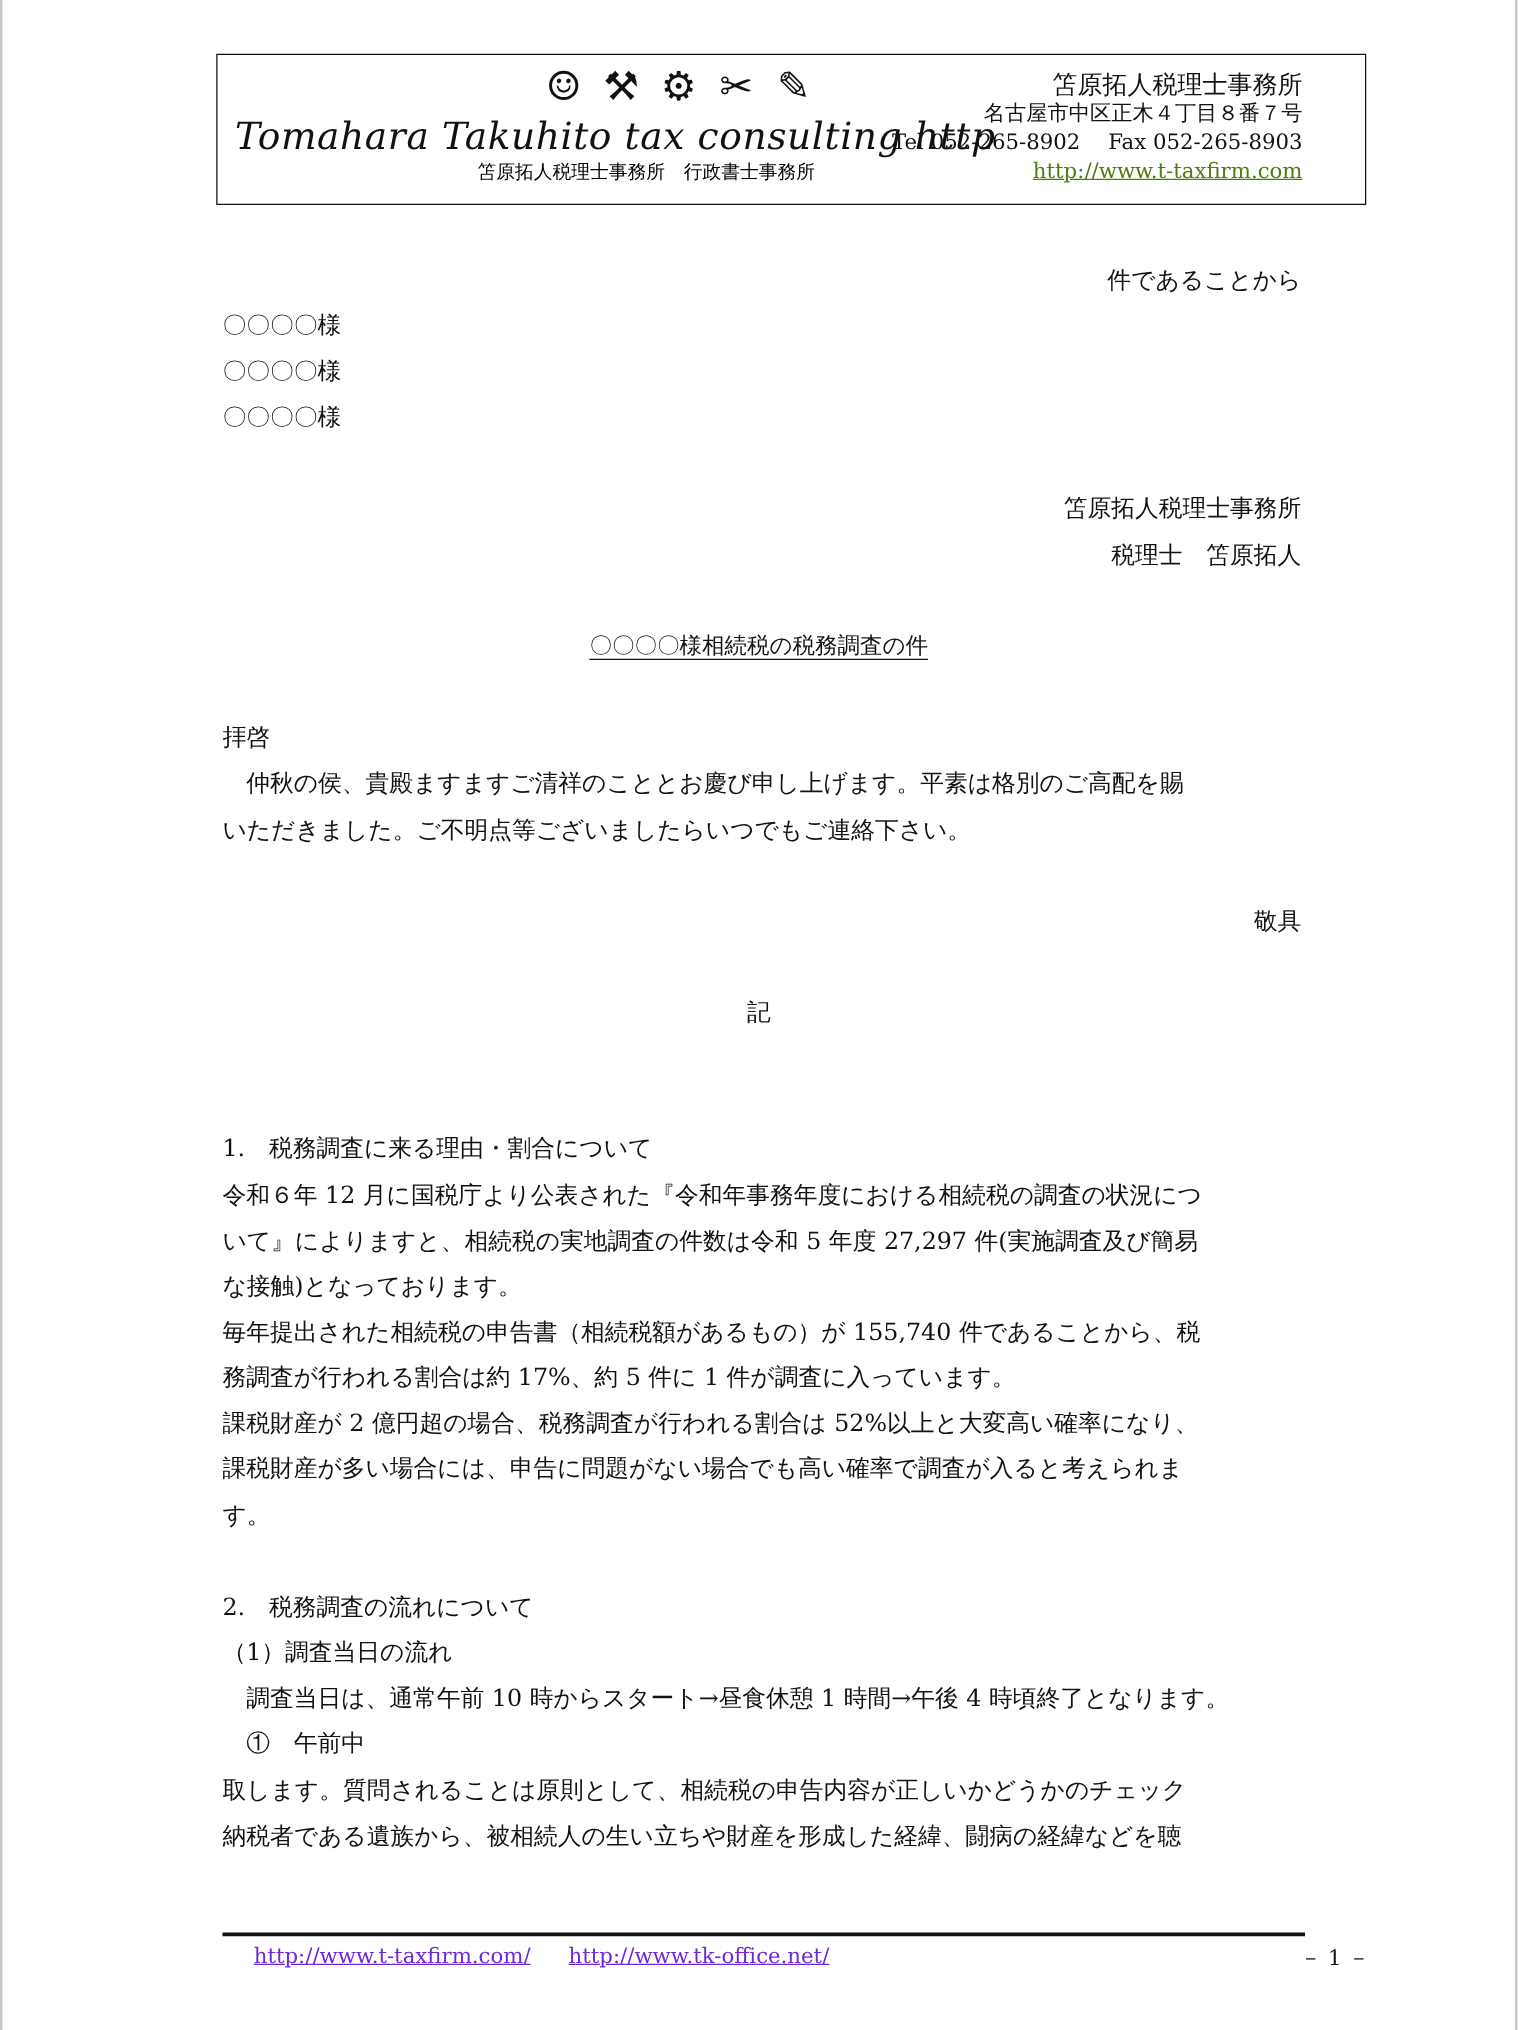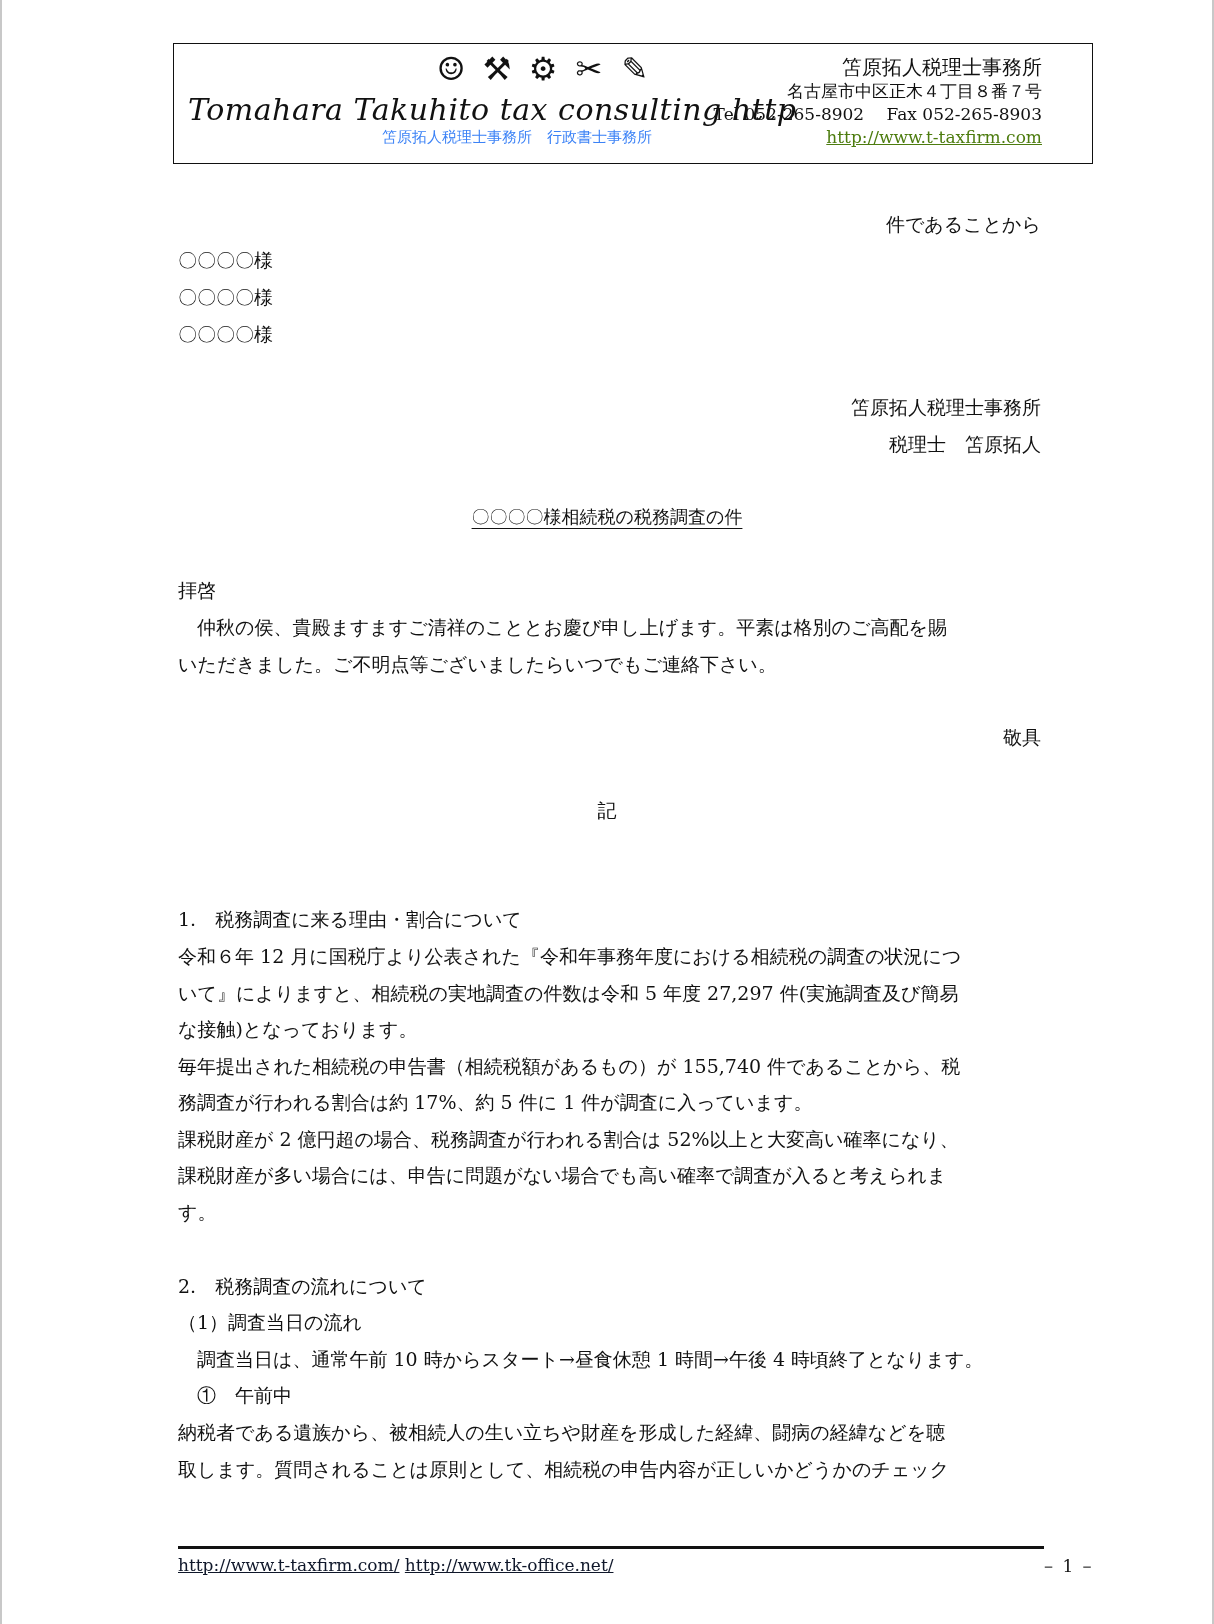--- a/index.html
+++ b/index.html
@@ -16,40 +16,40 @@
     }
     .logo-script {
       position:absolute; left:14px; top:48px; font-family:"DejaVu Serif", serif;
       font-style:italic; font-size:30px; letter-spacing:0.5px; color:#111; white-space:nowrap;
     }
     .logo-icons { position:absolute; left:258px; top:6px; display:flex; gap:8px; }
     .logo-icons span {
       display:inline-block; width:38px; height:38px; font-size:32px; line-height:38px; text-align:center; color:#111;
     }
     .logo-sub {
-      position:absolute; left:208px; top:84px; font-size:15px; color:#3b82f6; white-space:nowrap;
+      position:absolute; left:208px; top:84px; font-size:15px; color:#000000; white-space:nowrap;
       font-family:"DejaVu Sans", sans-serif;
     }
     .lh-right { position:absolute; right:50px; top:10px; text-align:right; white-space:nowrap; }
     .lh-right .firm { font-size:20px; line-height:26px; }
     .lh-right .addr { font-size:17px; line-height:23px; }
     .lh-right .tel { font-size:17px; line-height:23px; }
     .lh-right .url { font-size:17px; line-height:23px; color:#4d7c0f; text-decoration:underline; }
 
     .text { position:absolute; font-size:19px; line-height:36.5px; white-space:nowrap; }
     .left { left:178px; }
     .right { right:173px; text-align:right; }
     .center { left:0; width:1214px; text-align:center; }
     .title { font-size:18px; text-decoration:underline; text-underline-offset:5px; }
     .para { position:absolute; left:178px; width:864px; font-size:19px; line-height:36.5px; }
     .para p { margin:0; white-space:nowrap; }
 
     .footer-rule { position:absolute; left:178px; top:1546px; width:866px; height:3px; background:#111; }
     .footer-links { position:absolute; left:178px; top:1555px; font-size:17px; white-space:nowrap; }
-    .footer-links a { color:#0f172a; text-decoration:underline; }
+    .footer-links a { color:#6d28d9; text-decoration:underline;margin-left:25px; }
     .page-num { position:absolute; left:1040px; top:1555px; font-size:17px; }
   </style>
 </head>
 <body>
 
 <div class="edge-left"></div>
 <div class="edge-right"></div>
 
 <div class="letterhead">
   <div class="logo-icons">
@@ -101,22 +101,22 @@
   <p>課税財産が 2 億円超の場合、税務調査が行われる割合は 52%以上と大変高い確率になり、</p>
   <p>課税財産が多い場合には、申告に問題がない場合でも高い確率で調査が入ると考えられま</p>
   <p>す。</p>
 </div>
 
 <div class="text left" style="top:1268px;">2.　税務調査の流れについて</div>
 <div class="text left" style="top:1304px;">（1）調査当日の流れ</div>
 <div class="text left" style="top:1341px;">　調査当日は、通常午前 10 時からスタート→昼食休憩 1 時間→午後 4 時頃終了となります。</div>
 <div class="text left" style="top:1377px;">　①　午前中</div>
 <div class="para" style="top:1414px;">
+  <p>取します。質問されることは原則として、相続税の申告内容が正しいかどうかのチェック</p>
   <p>納税者である遺族から、被相続人の生い立ちや財産を形成した経緯、闘病の経緯などを聴</p>
-  <p>取します。質問されることは原則として、相続税の申告内容が正しいかどうかのチェック</p>
 </div>
 
 <div class="footer-rule"></div>
 <div class="footer-links">
   <a>http://www.t-taxfirm.com/</a>
   <a>http://www.tk-office.net/</a>
 </div>
 <div class="page-num">－ 1 －</div>
 
 </body></html>

